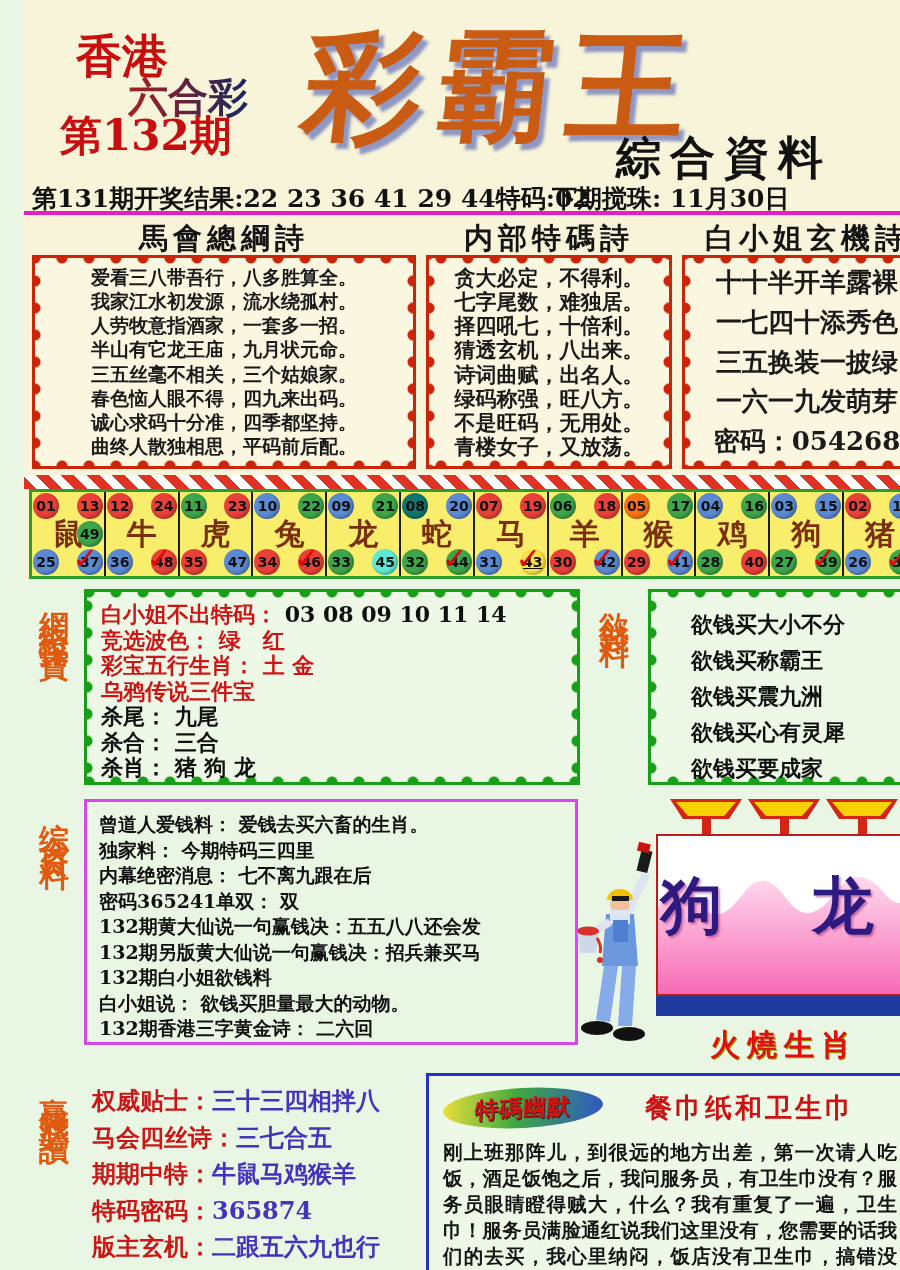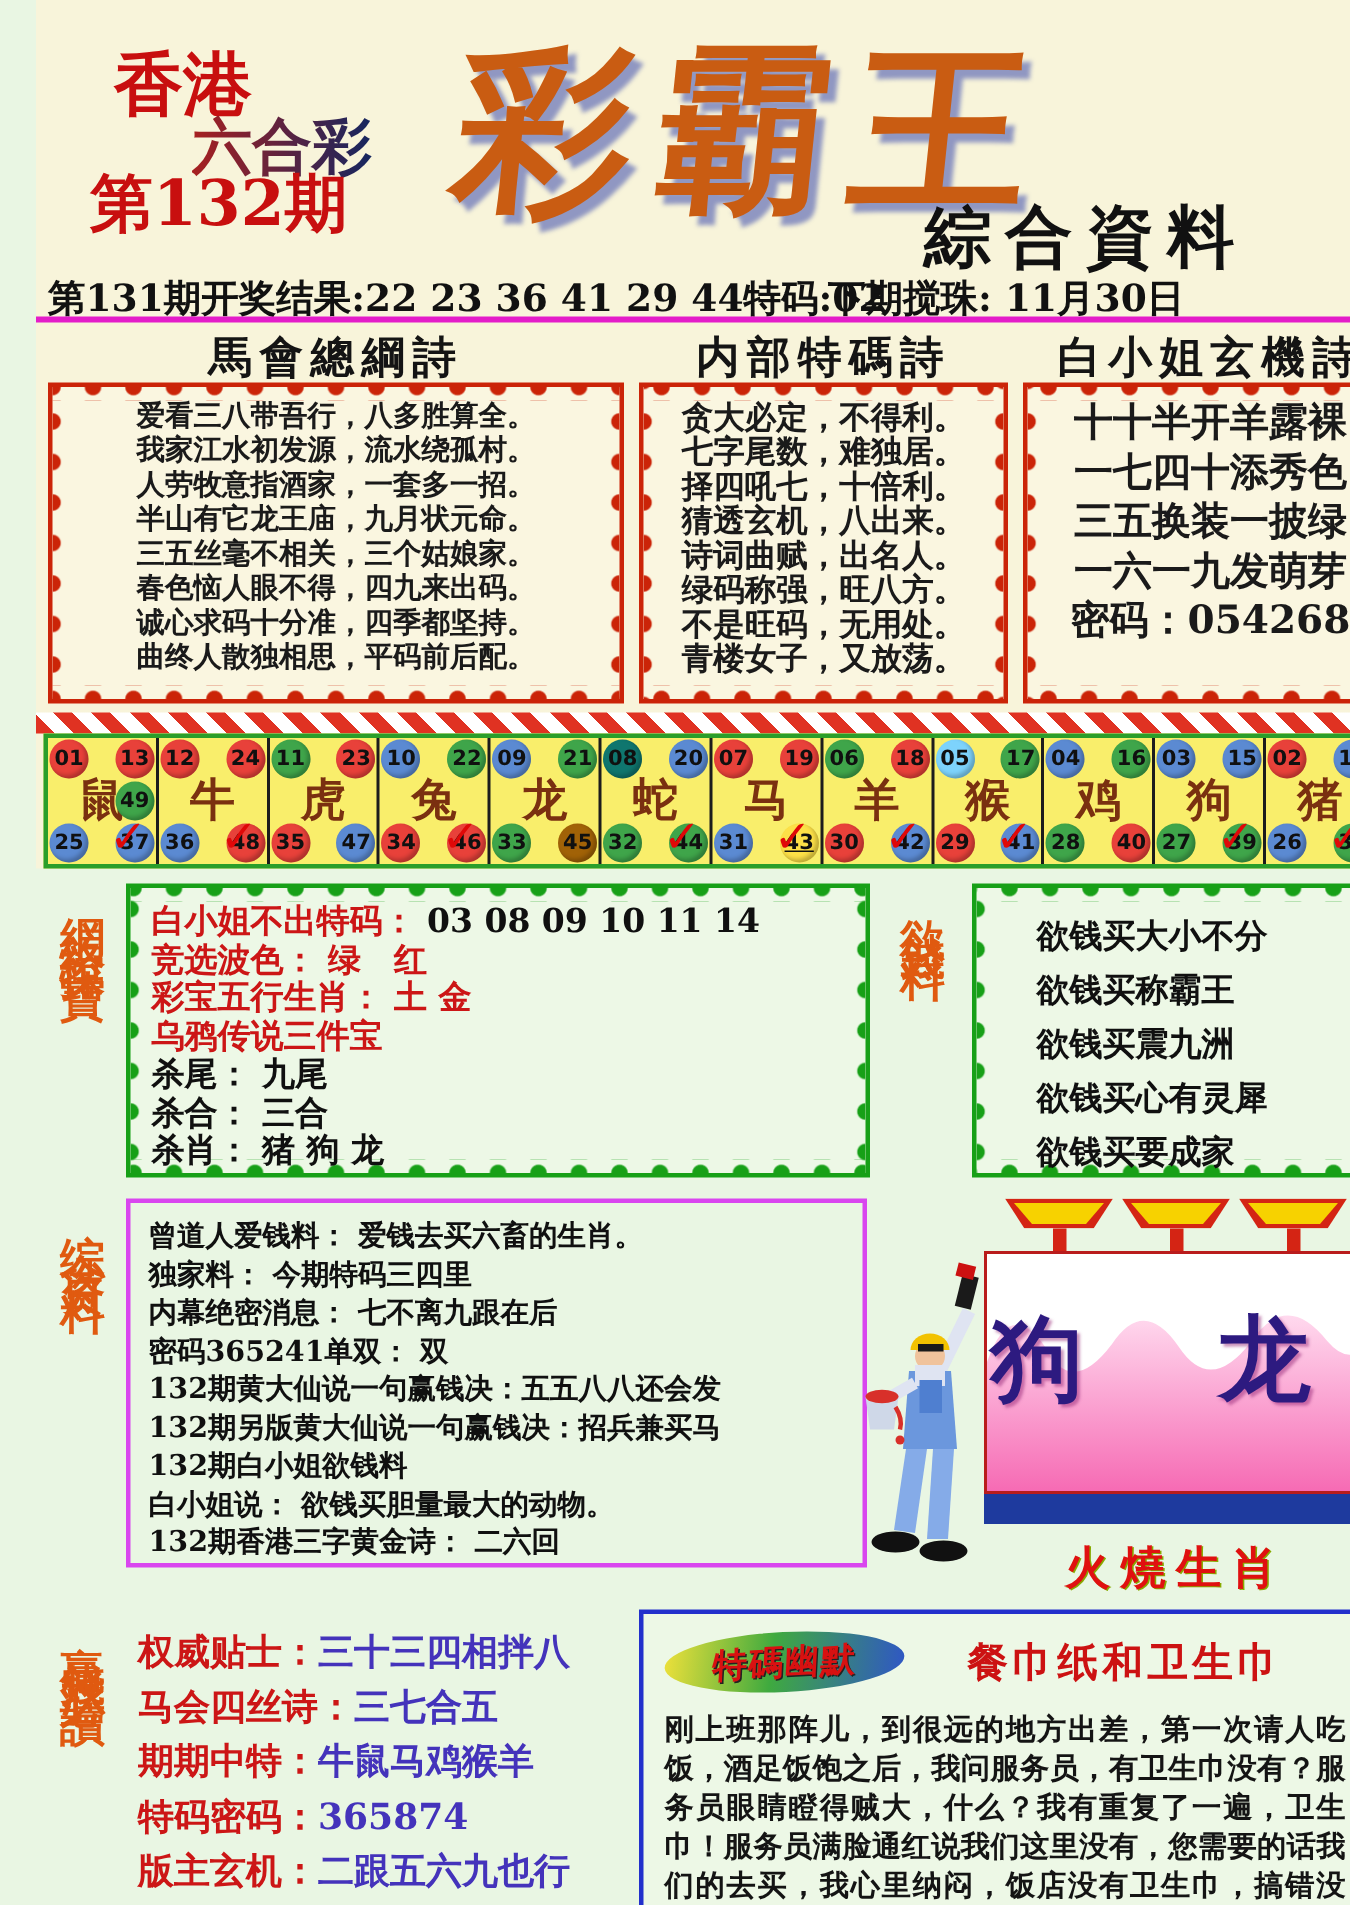--- a/index.html
+++ b/index.html
@@ -31,21 +31,21 @@
       radial-gradient(circle at 50% 0,var(--sc) 0 5px,transparent 6px),
       radial-gradient(circle at 50% 100%,var(--sc) 0 5px,transparent 6px),
       radial-gradient(circle at 0 50%,var(--sc) 0 5px,transparent 6px),
       radial-gradient(circle at 100% 50%,var(--sc) 0 5px,transparent 6px);
     background-size:27px 9px,27px 9px,9px 27px,9px 27px;
     background-position:top,bottom,left,right;
     background-repeat:repeat-x,repeat-x,repeat-y,repeat-y;
   }
   .stamp.red{--sc:#cb2408;--bgc:#faf6e0;}
   .stamp.green{--sc:#17a017;--bgc:#edf8e6;}
-  .poem-box{height:192px;display:flex;flex-direction:column;justify-content:flex-start;align-items:center;padding:8px 6px;}
+  .poem-box{height:192px;display:flex;flex-direction:column;justify-content:space-between;align-items:center;padding:8px 6px;}
   .p1{width:366px;}.p2{width:228px;}.p3{width:232px;}
   .p1 .poem-line{font:bold 19px "DejaVu Serif",serif;color:#1a1a1a;line-height:23px;white-space:nowrap;}
   .p2 .poem-line{font:bold 21px "DejaVu Serif",serif;color:#1a1a1a;line-height:23px;white-space:nowrap;}
   .p3 .poem-line{font:bold 26px "DejaVu Serif",serif;color:#1a1a1a;line-height:33px;white-space:nowrap;}
   
   .stripe{height:14px;background:repeating-linear-gradient(45deg,#e03222 0 9px,#fff 9px 18px);}
   .zstrip{display:flex;margin:0 5px;height:84px;border:3px solid #2a9e2a;background:#f9ee6b;}
   .zcell{flex:1;position:relative;border-right:2px solid #1c1c1c;}
   .zcell:last-child{border-right:none;}
   .zanimal{position:absolute;left:50%;top:50%;transform:translate(-50%,-50%);
@@ -190,21 +190,21 @@
           <span class="ball pos-tl" style="background-color: rgb(91, 138, 210);">10</span>
           <span class="ball pos-tr" style="background-color: rgb(63, 165, 74);">22</span>
           <span class="ball pos-bl" style="background-color: rgb(232, 65, 58);">34</span>
           <span class="ball pos-br" style="background-color: rgb(232, 65, 58);">46<i class="tick">✓</i></span>
         </div>
         <div class="zcell">
           <span class="zanimal">龙</span>
           <span class="ball pos-tl" style="background-color: rgb(91, 138, 210);">09</span>
           <span class="ball pos-tr" style="background-color: rgb(63, 165, 74);">21</span>
           <span class="ball pos-bl" style="background-color: rgb(63, 165, 74);">33</span>
-          <span class="ball pos-br" style="background-color: #a16207; margin-left: 44px;">45</span>
+          <span class="ball pos-br" style="background-color: #5eead4; margin-left: 44px;">45</span>
         </div>
         <div class="zcell">
           <span class="zanimal">蛇</span>
           <span class="ball pos-tl" style="background-color: #0f766e;">08</span>
           <span class="ball pos-tr" style="background-color: rgb(91, 138, 210);">20</span>
           <span class="ball pos-bl" style="background-color: rgb(63, 165, 74);">32</span>
           <span class="ball pos-br" style="background-color: rgb(63, 165, 74);">44<i class="tick">✓</i></span>
         </div>
         <div class="zcell">
           <span class="zanimal">马</span>
@@ -215,21 +215,21 @@
         </div>
         <div class="zcell">
           <span class="zanimal">羊</span>
           <span class="ball pos-tl" style="background-color: rgb(63, 165, 74);">06</span>
           <span class="ball pos-tr" style="background-color: rgb(232, 65, 58);">18</span>
           <span class="ball pos-bl" style="background-color: rgb(232, 65, 58);">30</span>
           <span class="ball pos-br" style="background-color: rgb(91, 138, 210);">42<i class="tick">✓</i></span>
         </div>
         <div class="zcell">
           <span class="zanimal">猴</span>
-          <span class="ball pos-tl" style="background-color: #7dd3fc;">05</span>
+          <span class="ball pos-tl" style="background-color: #f97316;">05</span>
           <span class="ball pos-tr" style="background-color: rgb(63, 165, 74);">17</span>
           <span class="ball pos-bl" style="background-color: rgb(232, 65, 58);">29</span>
           <span class="ball pos-br" style="background-color: rgb(91, 138, 210);">41<i class="tick">✓</i></span>
         </div>
         <div class="zcell">
           <span class="zanimal">鸡</span>
           <span class="ball pos-tl" style="background-color: rgb(91, 138, 210);">04</span>
           <span class="ball pos-tr" style="background-color: rgb(63, 165, 74);">16</span>
           <span class="ball pos-bl" style="background-color: rgb(63, 165, 74);">28</span>
           <span class="ball pos-br" style="background-color: rgb(232, 65, 58);">40</span>

